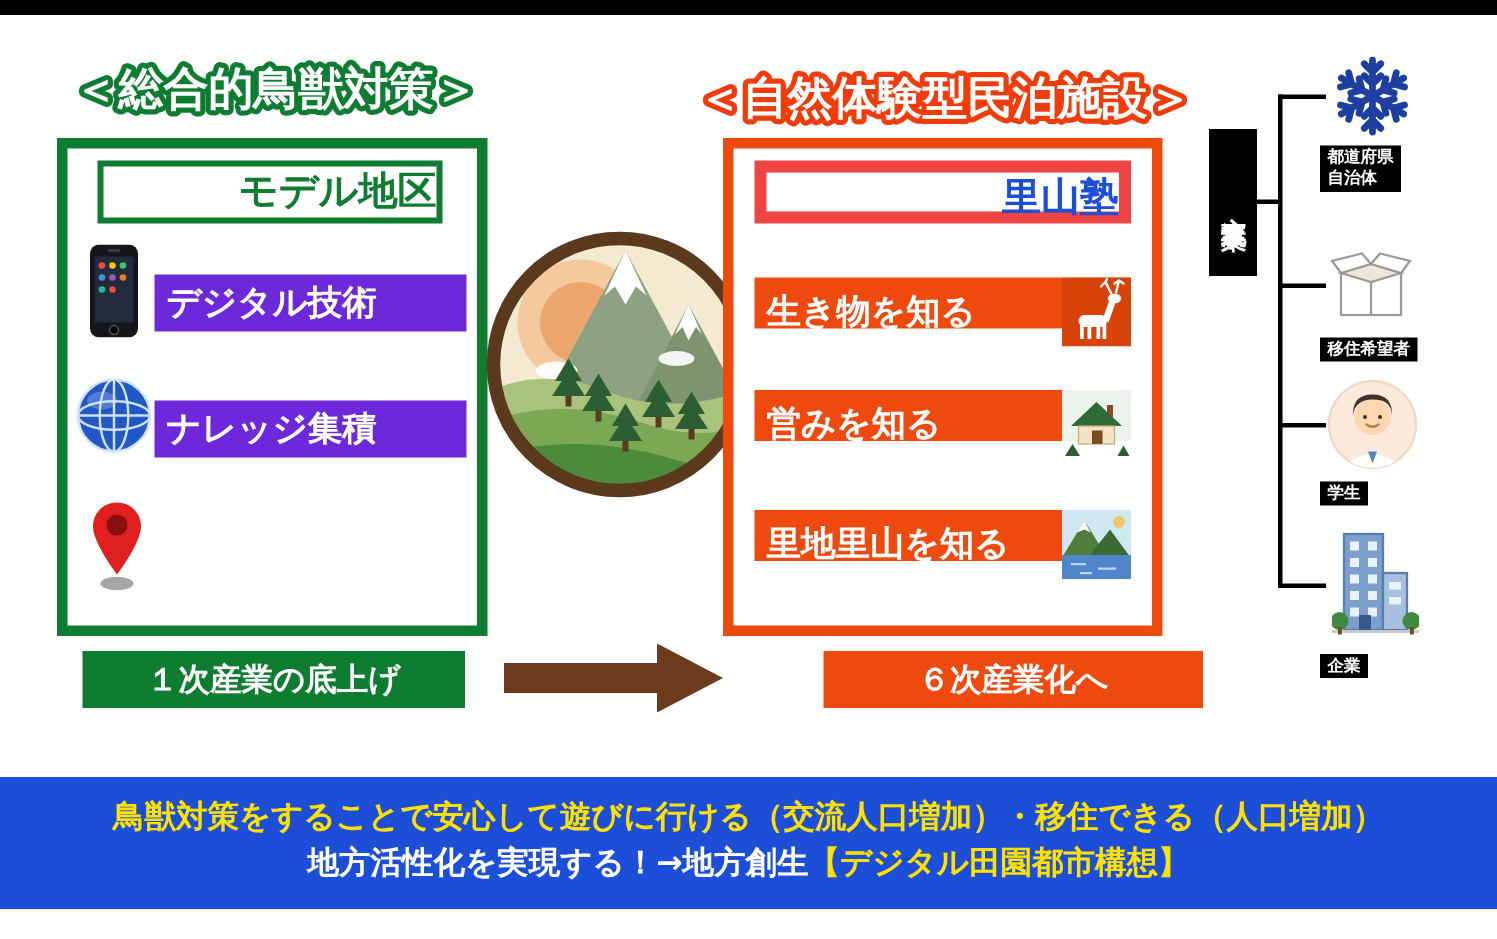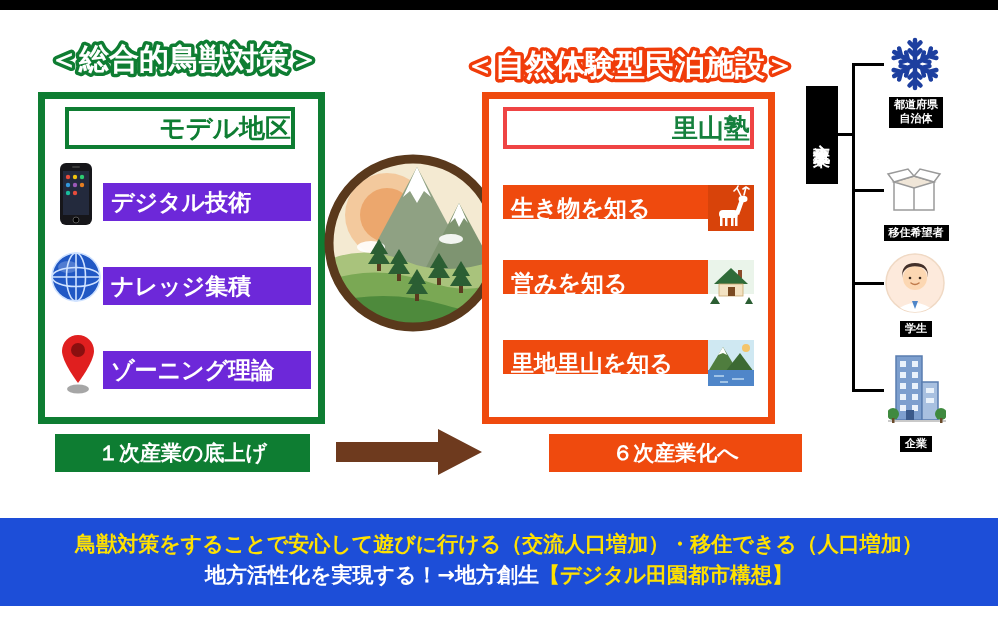--- a/index.html
+++ b/index.html
@@ -30,22 +30,22 @@
                  color:#fff; font-weight:bold; font-size:21px; line-height:38px; text-align:center; }
 
   
   .big-arrow { position:absolute; left:336px; top:429px; }
 
   
   .scene { position:absolute; left:321px; top:151px; }
 
   
   .right-panel { left:482px; top:92px; width:293px; height:332px; border:7px solid #ef4a0e; }
-  .orange-header { left:14px; top:8px; width:251px; height:42px; border:4px solid #ef4444;
-                   color:#15803d; font-size:26px; line-height:34px; }
+  .orange-header { left:14px; top:8px; width:251px; height:42px; border:8px solid #ef4444;
+                   color:#1d4ed8; font-size:26px; line-height:34px; }
   .orange-bar { position:absolute; left:14px; width:251px; height:34px; background:#ef4a0e; }
   .obar1 { top:86px; } .obar2 { top:161px; } .obar3 { top:241px; }
   .obar-text { position:absolute; left:8px; top:0; color:#fff; font-weight:bold; font-size:23px; line-height:46px; }
   .tile { position:absolute; right:0; top:0; }
 
   .right-footer { position:absolute; left:508px; top:434px; width:253px; height:38px; background:#ef4a0e;
                   color:#fff; font-weight:bold; font-size:21px; line-height:38px; text-align:center;margin-left:41px; }
 
   
   .exchange-tag { position:absolute; left:806px; top:86px; width:32px; height:98px; background:#000;
@@ -57,21 +57,21 @@
   .stub2 { left:852px; top:189px; width:32px; height:3px; }
   .stub3 { left:852px; top:282px; width:32px; height:3px; }
   .stub4 { left:852px; top:389px; width:32px; height:3px; }
   .tagline { left:838px; top:133px; width:14px; height:3px; }
 
   .t-icon { position:absolute; }
   .t-ico1 { left:884px; top:33px; }
   .t-ico2 { left:886px; top:162px; }
   .t-ico3 { left:884px; top:252px; }
   .t-ico4 { left:888px; top:352px; }
-  .t-label-wrap { position:absolute; width:72px; text-align:center; }
+  .t-label-wrap { position:absolute; width:72px; text-align:left; }
   .t-lw1 { left:880px; top:97px; }
   .t-lw2 { left:880px; top:221px; }
   .t-lw3 { left:880px; top:317px; }
   .t-lw4 { left:880px; top:432px; }
   .t-label { display:inline-block; background:#000; color:#fff; font-size:11px; font-weight:bold;
              line-height:1.3; padding:1px 5px; white-space:pre-line; }
 
   
   .banner { position:absolute; left:0; top:518px; width:998px; height:88px; background:#1d4ed8;
             text-align:center; padding-top:11px; }
@@ -123,21 +123,20 @@
         <circle cx="26" cy="26" r="24"></circle>
       </g>
     </svg>
     <div class="green-bar gbar2">ナレッジ集積</div>
 
     <svg class="left-icon icon-pin" width="42" height="64" viewBox="0 0 42 64">
       <ellipse cx="21" cy="58" rx="11" ry="4.5" fill="rgba(0,0,0,0.35)"></ellipse>
       <path d="M21,4 C12,4 5,11 5,20 C5,31 21,52 21,52 C21,52 37,31 37,20 C37,11 30,4 21,4 Z" fill="#e01f1f"></path>
       <circle cx="21" cy="19" r="7" fill="#8a0f0f"></circle>
     </svg>
-    <div class="green-bar gbar3">ゾーニング理論</div>
   </div>
 
   <div class="left-footer">１次産業の底上げ</div>
 
   <svg class="big-arrow" width="146" height="46" viewBox="0 0 146 46">
     <polygon points="0,13 102,13 102,0 146,23 102,46 102,33 0,33" fill="#6e3a1e"></polygon>
   </svg>
 
   <svg class="scene" width="184" height="184" viewBox="0 0 184 184">
     <defs>

